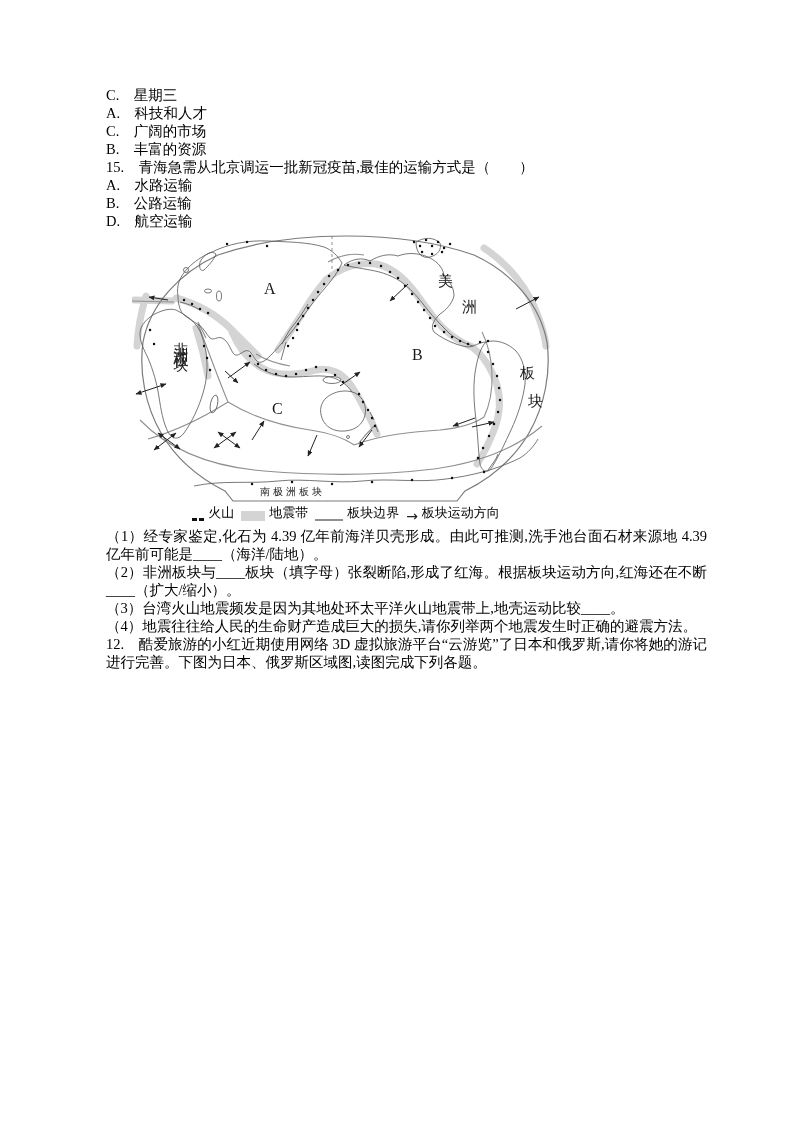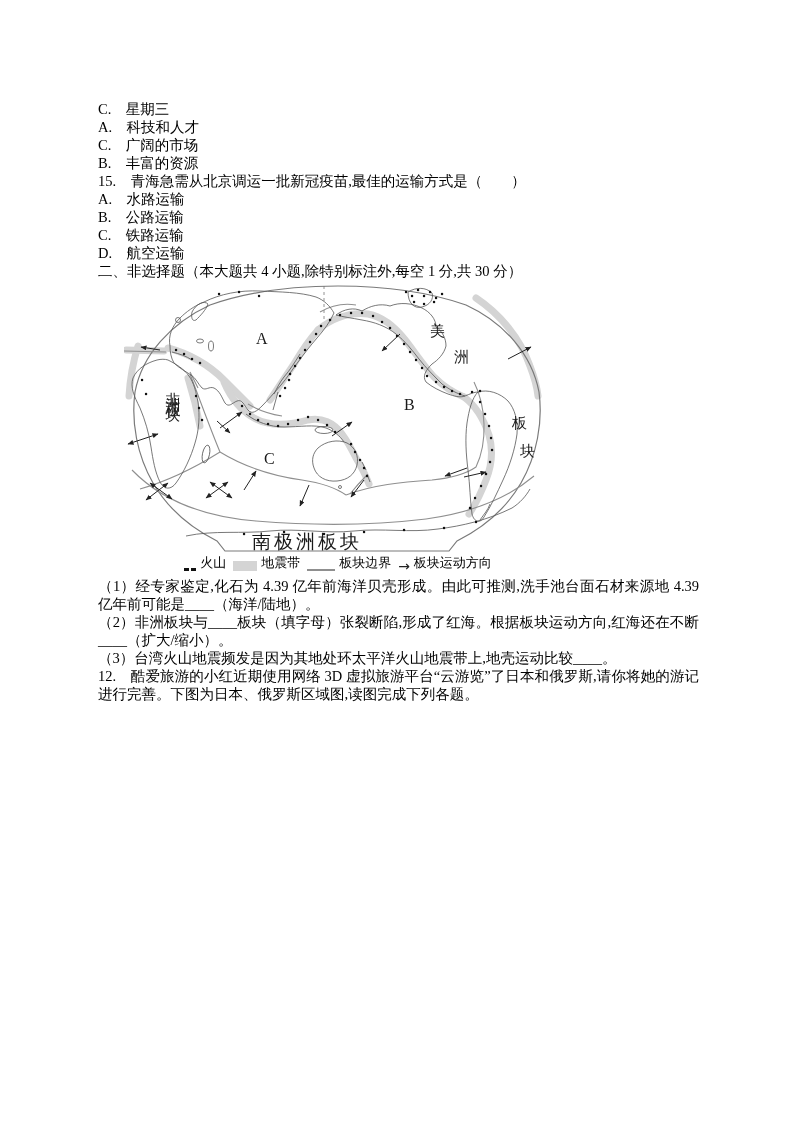--- a/index.html
+++ b/index.html
@@ -1,27 +1,27 @@
 <!DOCTYPE html>
 <html><head>
 <meta charset="utf-8">
 <style>
   html,body{margin:0;padding:0;background:#888;}
   .page{position:relative;width:794px;height:1123px;background:#fff;margin:0 auto;
         font-family:"Liberation Serif","DejaVu Serif",serif;color:#000;overflow:hidden;}
-  .content{position:absolute;left:98px;top:86px;width:601px;font-size:14.5px;line-height:18px;margin-top:14px;}
+  .content{position:absolute;left:106px;top:86px;width:601px;font-size:14.5px;line-height:18px;}
   .content p{margin:0;text-align:justify;}
   
   .map-figure{position:relative;width:428px;height:270px;margin:4px 0 0 26px;}
   .map-figure svg{position:absolute;left:0;top:0;}
   .map-label{position:absolute;font-family:"Liberation Serif",serif;color:#1a1a1a;white-space:nowrap;}
   .lab-letter{font-size:16px;}
   .lab-cjk{font-size:15px;}
   .vert{writing-mode:vertical-rl;text-orientation:upright;letter-spacing:5px;}
-  .antarctic{font-size:19px;letter-spacing:3px;}
+  .antarctic{font-size:10px;letter-spacing:3px;}
   
   .legend{display:flex;justify-content:center;align-items:center;gap:7px;
           width:428px;margin:1px 0 6px 26px;font-size:13px;line-height:16px;}
   .leg-item{display:flex;align-items:flex-end;gap:4px;}
   .sym-volcano{display:inline-flex;gap:2px;}
   .sym-volcano i{display:inline-block;width:5px;height:3px;background:#111;}
   .sym-belt{display:inline-block;width:24px;height:10px;background:#d4d4d4;}
   .sym-boundary{display:inline-block;width:28px;height:2px;background:#8f8f8f;}
   .sym-arrow{font-size:14px;line-height:10px;color:#222;font-family:"DejaVu Sans",sans-serif;}
 </style>
@@ -33,24 +33,22 @@
 
     <p>C.　星期三</p>
 
     <p>A.　科技和人才</p>
     <p>C.　广阔的市场</p>
     <p>B.　丰富的资源</p>
 
     <p>15.　青海急需从北京调运一批新冠疫苗,最佳的运输方式是（　　）</p>
     <p>A.　水路运输</p>
     <p>B.　公路运输</p>
-    <p>C.　铁路运输</p>
     <p>D.　航空运输</p>
 
-    <p>二、非选择题（本大题共 4 小题,除特别标注外,每空 1 分,共 30 分）</p>
 
 
     <div class="map-figure">
       <svg width="428" height="270" viewBox="0 0 428 270">
         <defs>
           <marker id="ah" markerWidth="8" markerHeight="7" refX="5.5" refY="2.5" orient="auto-start-reverse">
             <path d="M0,0 L6,2.5 L0,5 Z" fill="#222"></path>
           </marker>
         </defs>
 
@@ -175,16 +173,17 @@
       </span>
       <span class="leg-item">
         <span class="sym-arrow">→</span>
         <span>板块运动方向</span>
       </span>
     </div>
 
     <p>（1）经专家鉴定,化石为 4.39 亿年前海洋贝壳形成。由此可推测,洗手池台面石材来源地 4.39 亿年前可能是____（海洋/陆地）。</p>
     <p>（2）非洲板块与____板块（填字母）张裂断陷,形成了红海。根据板块运动方向,红海还在不断____（扩大/缩小）。</p>
     <p>（3）台湾火山地震频发是因为其地处环太平洋火山地震带上,地壳运动比较____。</p>
+    <p>（4）地震往往给人民的生命财产造成巨大的损失,请你列举两个地震发生时正确的避震方法。</p>
 
     <p>12.　酷爱旅游的小红近期使用网络 3D 虚拟旅游平台“云游览”了日本和俄罗斯,请你将她的游记进行完善。下图为日本、俄罗斯区域图,读图完成下列各题。</p>
   </div>
 </div>
 
 </body></html>

